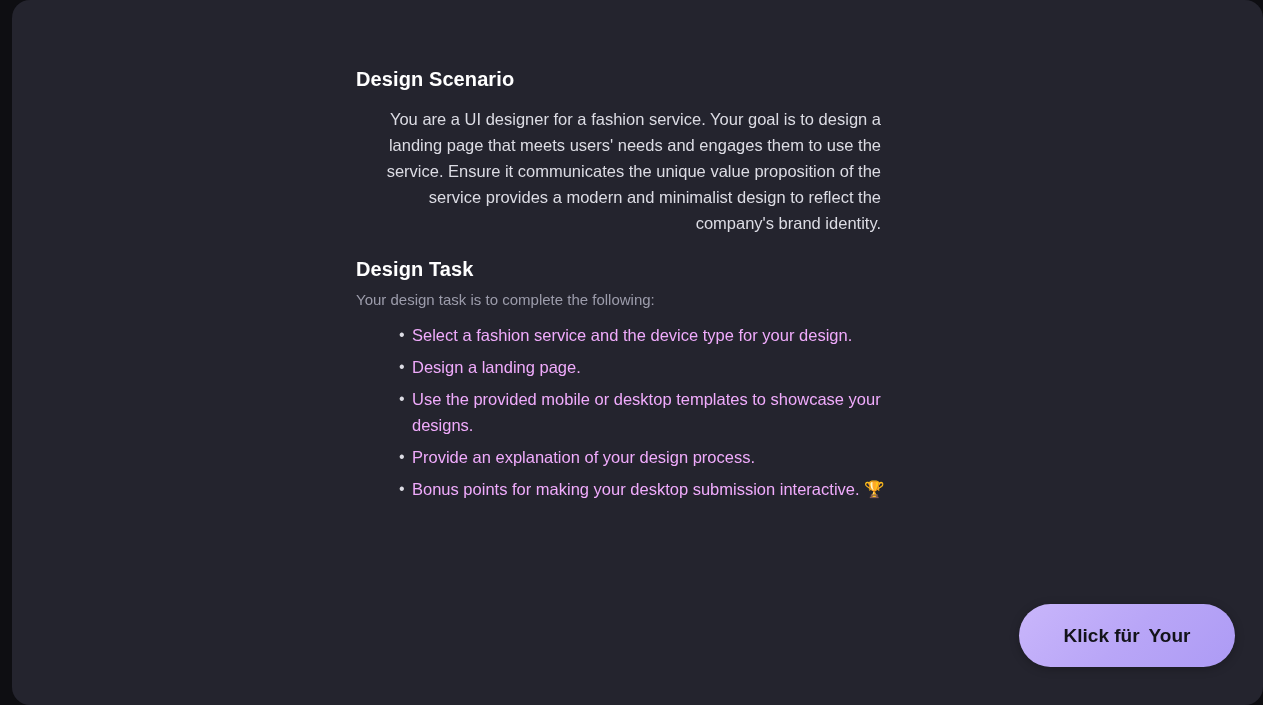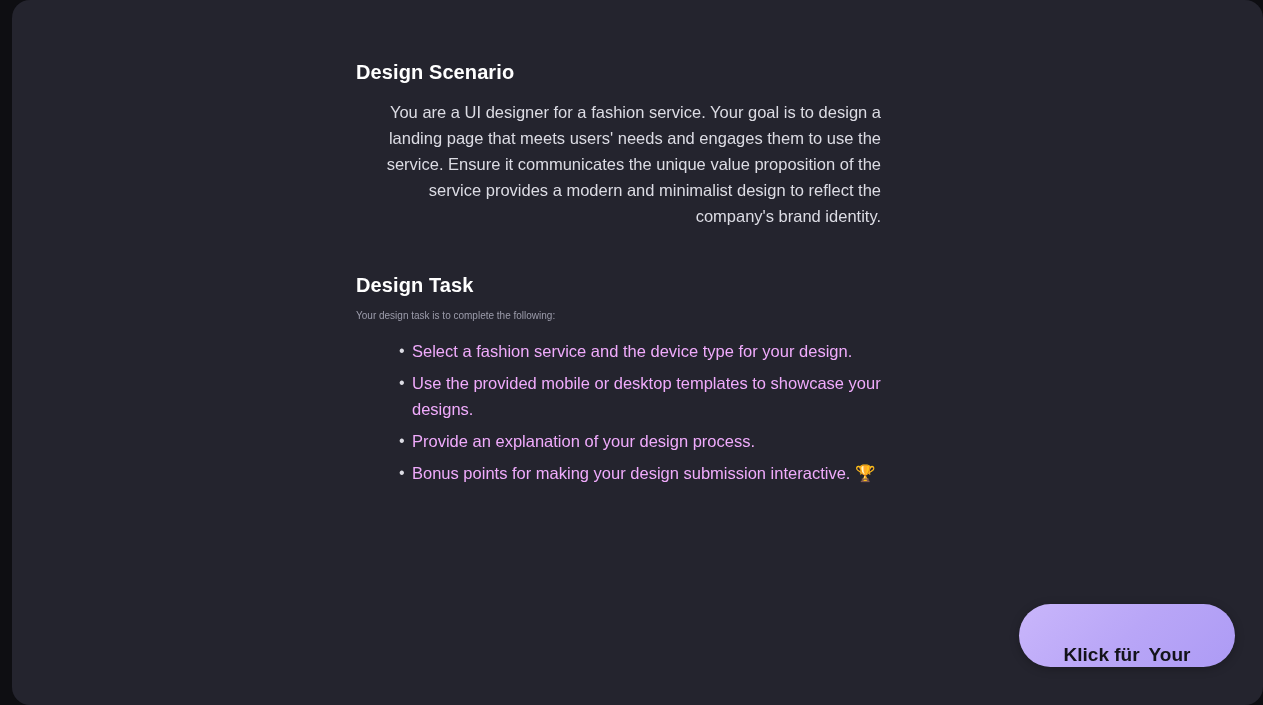--- a/index.html
+++ b/index.html
@@ -30,34 +30,34 @@
     width: 580px;
   }
   .section-title {
     color: #ffffff;
     font-size: 20px;
     font-weight: bold;
     letter-spacing: 0.1px;
     margin: 0 0 14px 0;
     line-height: 1.3;
   }
-  #scenario-title { margin-top: 11px; }
+  #scenario-title { margin-top: 18px; }
   .body-text {
     color: #dcdce4;
     font-size: 16.5px;
     line-height: 26px;
     margin: 0;
     max-width: 525px;
     text-align: right;
   }
-  #task-section { margin-top: 43px; }
+  #task-section { margin-top: 20px; }
   #task-title { margin-bottom: 8px; }
   .sub-note {
     color: #9c9cab;
-    font-size: 10px;
+    font-size: 15px;
     line-height: 20px;
     margin: 0 0 12px 0;
   }
   ul.task-list {
     list-style: none;
     margin: 0;
     padding: 0;
   }
   ul.task-list li {
     position: relative;
@@ -84,21 +84,21 @@
     width: 216px;
     height: 63px;
     border-radius: 32px;
     background: linear-gradient(135deg, #c9b6fb 0%, #b9a6f7 50%, #ad9bf5 100%);
     border: none;
     color: #13131a;
     font-family: "Liberation Sans", sans-serif;
     font-size: 19px;
     font-weight: bold;
     display: flex;
-    align-items: flex-end;
+    align-items: center;
     justify-content: center;
     gap: 9px;
     cursor: pointer;
     box-shadow: 0 2px 10px rgba(0,0,0,0.25);
   }
   #klick-button .label-a { white-space: pre; }
   #klick-button .label-b { white-space: pre; }
 </style>
 </head>
 <body>
@@ -110,23 +110,24 @@
     <div>
       <h2 id="scenario-title" class="section-title">Design Scenario</h2>
       <p class="body-text">You are a UI designer for a fashion service. Your goal is to design a landing page that meets users' needs and engages them to use the service. Ensure it communicates the unique value proposition of the service provides a modern and minimalist design to reflect the company's brand identity.</p>
     </div>
 
     <div id="task-section">
       <h2 id="task-title" class="section-title">Design Task</h2>
       <p class="sub-note">Your design task is to complete the following:</p>
       <ul class="task-list">
         <li>Select a fashion service and the device type for your design.</li>
+        <li>Design a landing page.</li>
         <li>Use the provided mobile or desktop templates to showcase your designs.</li>
         <li>Provide an explanation of your design process.</li>
-        <li>Bonus points for making your design submission interactive. 🏆</li>
+        <li>Bonus points for making your desktop submission interactive. 🏆</li>
       </ul>
     </div>
 
   </div>
 
   <button id="klick-button">
     <span class="label-a">Klick für</span>
     <span class="label-b">Your</span>
   </button>
 

